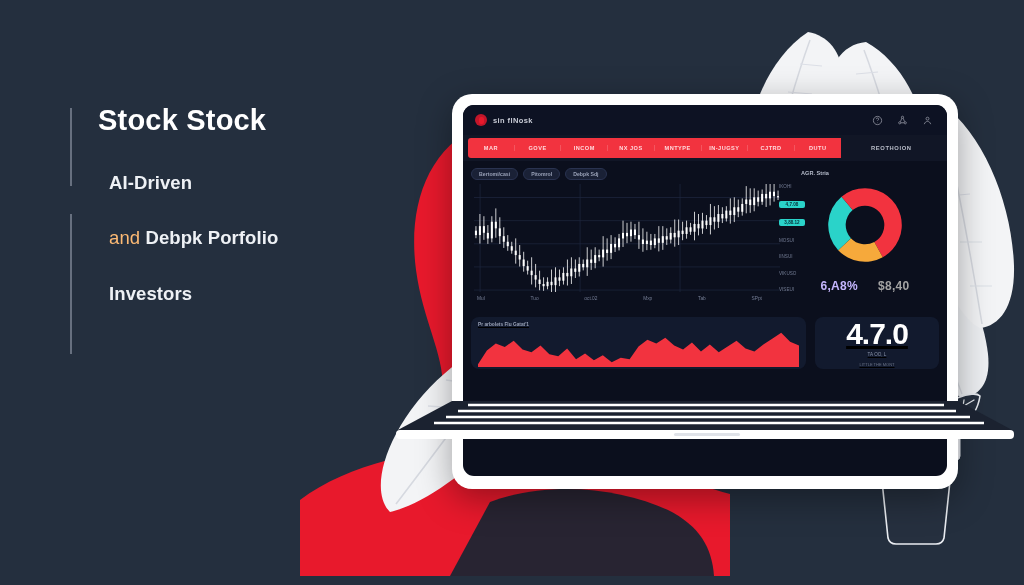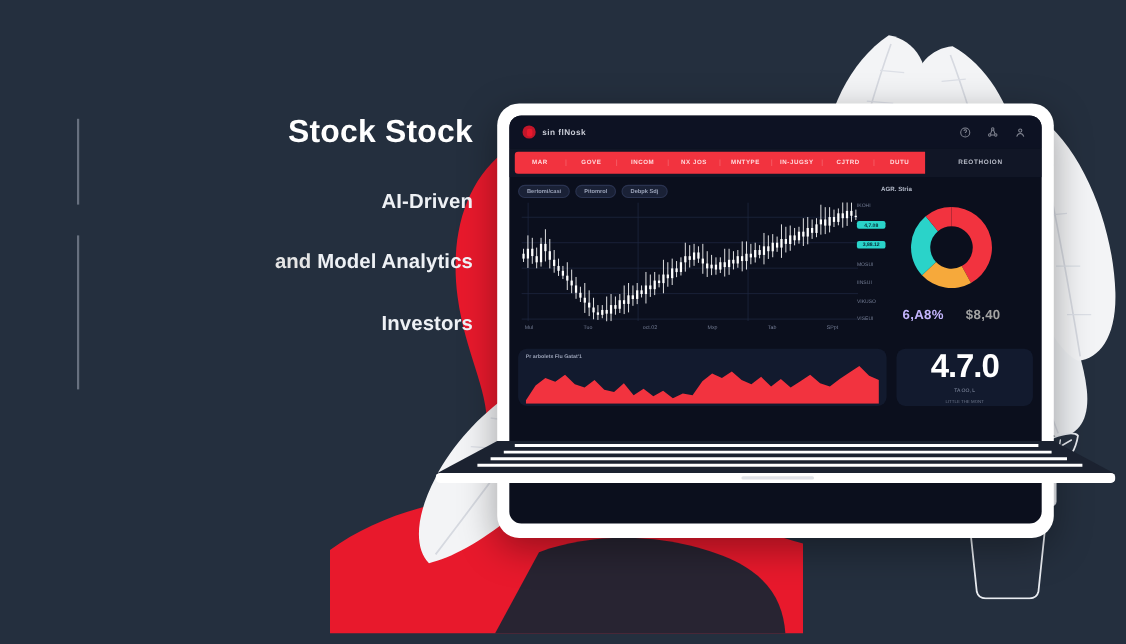--- a/index.html
+++ b/index.html
@@ -8,30 +8,30 @@
     background:#242f3e;
     font-family:"Liberation Sans", sans-serif;
     position:relative;
   }
   #stage { position:absolute; inset:0; overflow:hidden; }
 
   
   .art { position:absolute; pointer-events:none; }
 
   
-  .copy { position:absolute; left:70px; top:102px; width:360px; z-index:20;text-align:right; }
+  .copy { position:absolute; left:70px; top:102px; width:360px; z-index:20; }
   .rule { position:absolute; width:2px; background:#7e8795; opacity:.75; }
   .rule-a { left:0px; top:6px; height:78px; }
   .rule-b { left:0px; top:112px; height:140px; }
 
   .headline { margin-left:28px; color:#ffffff; font-size:29px; font-weight:700;
               line-height:1.27; letter-spacing:.2px; }
   .subhead { margin-left:39px; margin-top:30px; color:#eef1f5; font-size:18.5px;
              font-weight:700; line-height:1.5; letter-spacing:.1px; }
-  .subhead .thin { font-weight:700; color:#e5e5e5; }
+  .subhead .thin { font-weight:400; color:#fdba74; }
 
   
   .laptop { position:absolute; left:452px; top:94px; width:506px; height:344px; z-index:14; }
   .lid {
     position:absolute; left:0; top:0; width:506px; height:395px;
     background:#ffffff; border-radius:20px; padding:11px 11px 13px 11px;
     box-shadow:0 10px 34px rgba(0,0,0,.35);
   }
   .screen {
     width:100%; height:100%; background:#0b0f1d; border-radius:11px;
@@ -89,21 +89,21 @@
                  filter:blur(.4px); margin:2px 0 3px 10px; }
   .donut-wrap { display:flex; justify-content:center; }
   .donut-wrap svg { width:92px; height:92px; display:block; }
   .donut-stats { display:flex; justify-content:center; gap:20px; margin-top:8px; }
   .ds { font-size:12px; font-weight:700; filter:blur(.5px); letter-spacing:.3px; }
   .ds.neg { color:#c4b5fd; }
   .ds.pos { color:#a3a3a3; }
 
   
   .bottom { display:flex; gap:9px; padding:6px 8px 8px 8px; height:66px; }
-  .bcard { background:#121a2e; border-radius:8px; padding:5px 7px; position:relative; }
+  .bcard { background:#121a2e; border-radius:8px; padding:5px 7px; position:relative;text-decoration:underline; }
   .bcard.area { flex:1 1 auto; }
   .bcard.num  { flex:0 0 124px; display:flex; flex-direction:column;
                 align-items:center; justify-content:center; }
   .bcard-title { color:#98a0b5; font-size:4.8px; font-weight:700;
                  filter:blur(.4px); margin-bottom:2px; }
   .spark { height:38px; }
   .spark svg { width:100%; height:100%; display:block; }
   .bignum { color:#ffffff; font-size:30px; font-weight:700; line-height:1;
             letter-spacing:-1px; filter:blur(.25px); }
   .numsub { color:#7b8categor; }
@@ -179,21 +179,21 @@
     <div class="rule rule-a"></div>
     <div class="rule rule-b"></div>
 
     <h1 class="headline">
       <span>Stock Stock</span><br>
     </h1>
 
     <div class="subhead">
       <span>AI-Driven</span><br>
       <br>
-      <span class="thin">and </span><span>Model Analytics</span><br>
+      <span class="thin">and </span><span>Debpk Porfolio</span><br>
       <br>
       <span>Investors</span>
     </div>
   </div>
 
   <div class="laptop">
     <div class="lid">
       <div class="screen">
 
         <div class="topbar">

